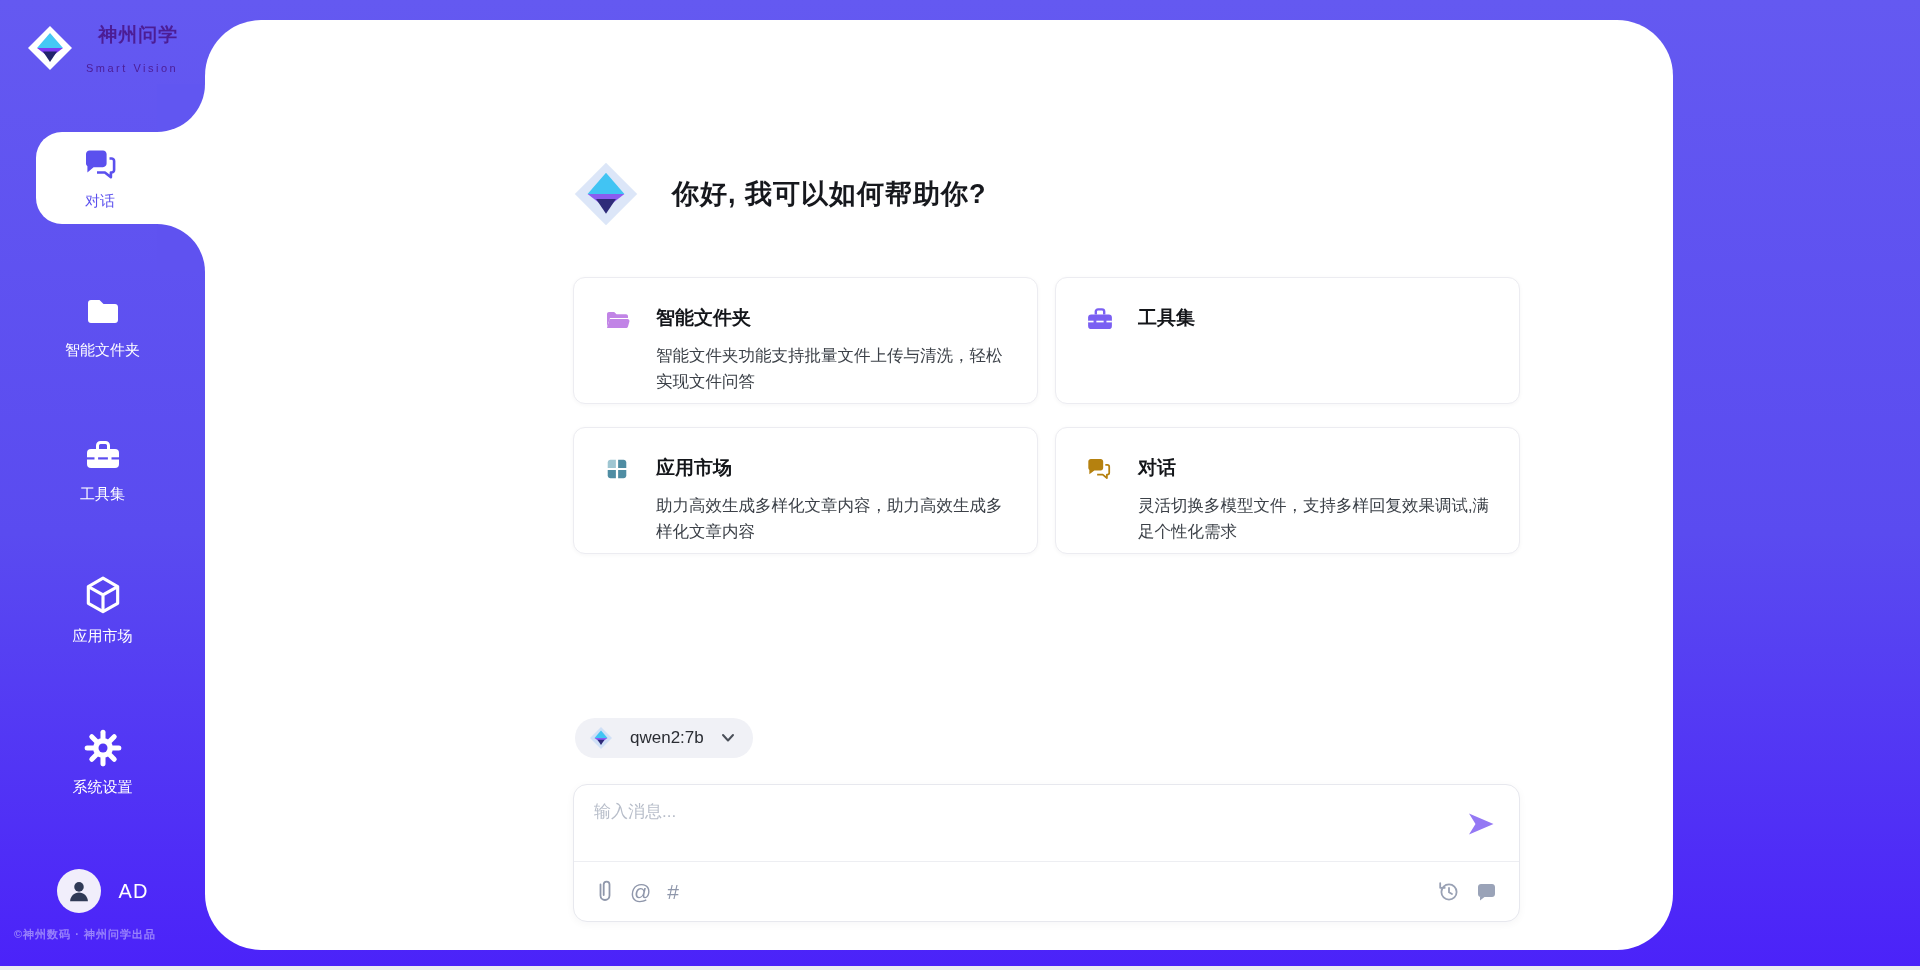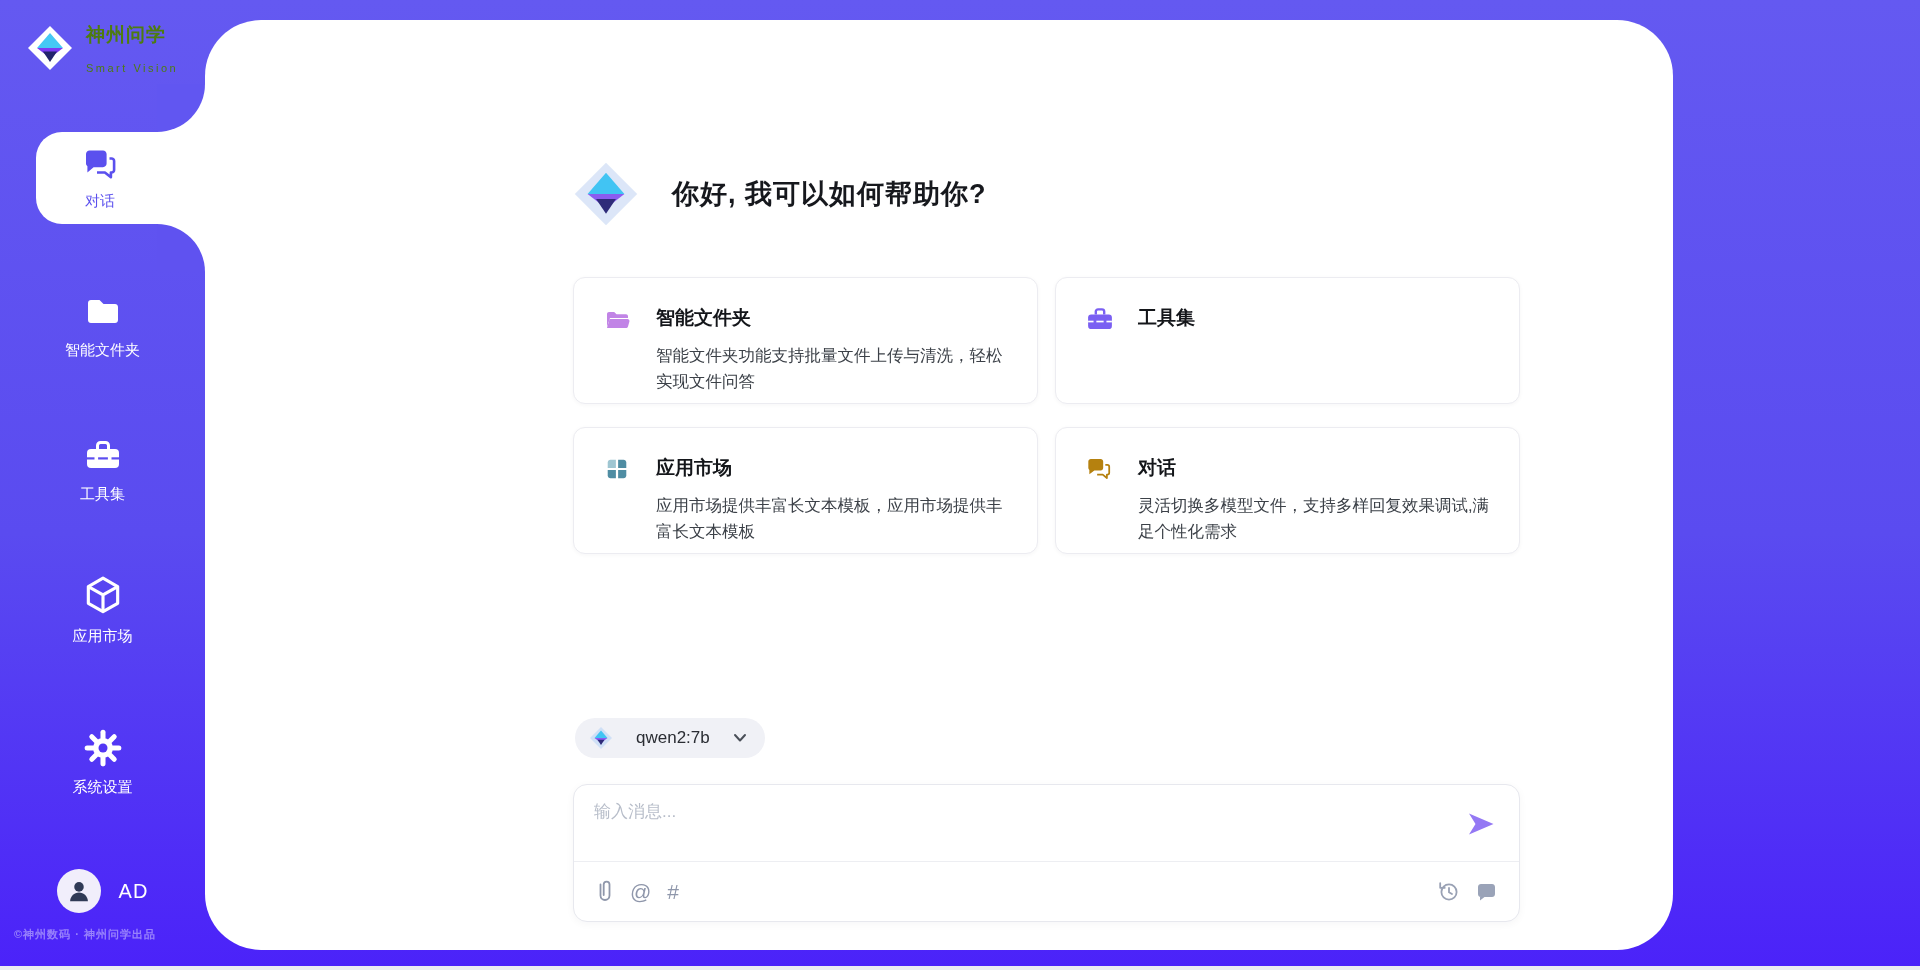--- a/index.html
+++ b/index.html
@@ -14,21 +14,21 @@
   .panel {
     position:absolute; left:205px; top:20px; width:1468px; height:930px;
     background:#ffffff; border-radius:56px;
   }
   .bottom-strip {
     position:absolute; left:0; bottom:0; width:100%; height:4px; background:#ececf2;
   }
 
   
   .brand { position:absolute; left:26px; top:22px; display:flex; align-items:center; gap:12px; }
-  .brand-text { color:#4d7c0f; }
+  .brand-text { color:#4c1d95;text-align:right; }
   .brand-title { font-size:19px; font-weight:bold; letter-spacing:1px; }
   .brand-sub { font-size:11px; letter-spacing:2.5px; margin-top:14px; }
 
   .nav-item {
     position:absolute; left:0; width:205px;
     display:flex; flex-direction:column; align-items:center; gap:9px;
     color:#ffffff; cursor:pointer;
   }
   .nav-item .nav-label { font-size:15px; }
 
@@ -78,21 +78,21 @@
     background:#fff; box-shadow:0 1px 4px rgba(30,30,60,0.04);
     display:flex; padding:27px 28px 0 30px; cursor:pointer;
   }
   .card-icon { width:28px; margin-right:24px; flex:0 0 auto; padding-top:1px; }
   .card-title { font-size:19px; font-weight:bold; color:#14161a; margin-bottom:12px; }
   .card-desc { font-size:16.5px; color:#3c4148; line-height:1.55; width:360px; }
 
   
   .model-pill {
     position:absolute; left:370px; top:698px; height:40px; border-radius:20px;
-    background:#f0f1f6; display:inline-flex; align-items:center; gap:23px;
+    background:#f0f1f6; display:inline-flex; align-items:center; gap:17px;
     padding:0 18px 0 14px; cursor:pointer;
   }
   .model-name { font-size:17px; color:#2a2d33; }
 
   .composer {
     position:absolute; left:368px; top:752px; width:947px; height:138px;
     background:#fff; border:1px solid #e7e8ee; border-radius:14px;
     box-shadow:0 2px 8px rgba(30,30,60,0.04);
     margin-top:12px;
   }
@@ -255,21 +255,21 @@
       <div class="card-icon">
         <svg width="26" height="26" viewBox="0 0 28 28">
           <path d="M4 12.8V7c0-1.7 1.3-3 3-3h5.8v8.8Z" fill="#9fc6d2"></path>
           <path d="M15.2 4H21c1.7 0 3 1.3 3 3v5.8h-8.8Z" fill="#4f8da3"></path>
           <path d="M4 15.2h8.8V24H7c-1.7 0-3-1.3-3-3Z" fill="#4f8da3"></path>
           <path d="M15.2 15.2H24V21c0 1.7-1.3 3-3 3h-5.8Z" fill="#4f8da3"></path>
         </svg>
       </div>
       <div>
         <div class="card-title">应用市场</div>
-        <div class="card-desc">应用市场提供丰富长文本模板，应用市场提供丰富长文本模板</div>
+        <div class="card-desc">助力高效生成多样化文章内容，助力高效生成多样化文章内容</div>
       </div>
     </div>
 
     <div class="card">
       <div class="card-icon">
         <svg width="26" height="26" viewBox="0 0 28 28">
           <path d="M2.5 6c0-1.5 1.2-2.7 2.7-2.7h10.6c1.5 0 2.7 1.2 2.7 2.7v7c0 1.5-1.2 2.7-2.7 2.7H9l-5.4 4V15c-.7-.5-1.1-1.3-1.1-2Z" fill="#b5810f"></path>
           <path d="M20.8 9.5h2.2c1.1 0 2 .9 2 2v6.6c0 1.1-.9 2-2 2h-.5v3.6l-4.5-3.6h-6" fill="none" stroke="#b5810f" stroke-width="1.9" stroke-linejoin="round"></path>
         </svg>
       </div>

